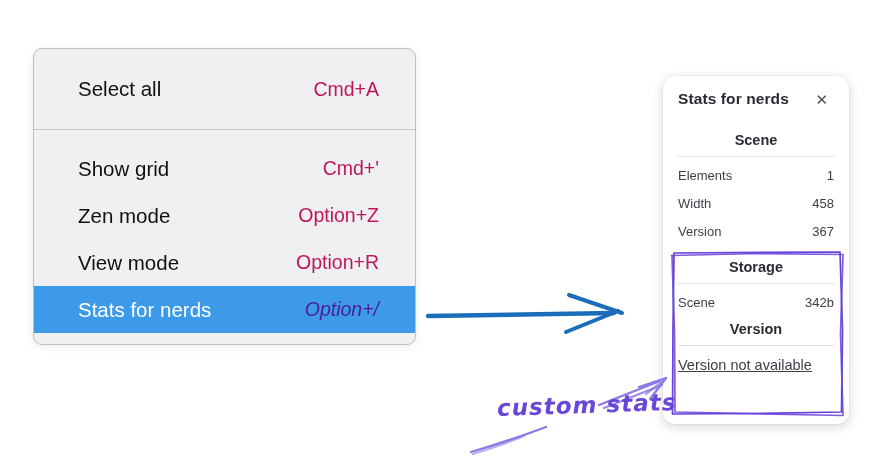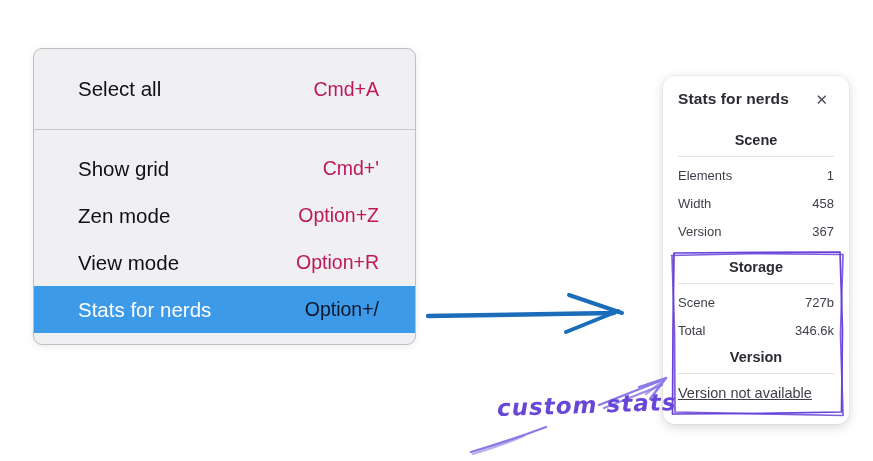--- a/index.html
+++ b/index.html
@@ -27,21 +27,21 @@
   .menu-section-main { padding:15px 0 0; }
   .menu-item {
     height:48px; display:flex; align-items:center; justify-content:space-between;
     padding:0 36px 0 44px;
     font-size:20.5px; color:#111114;
     cursor:default;
   }
   .menu-section-main .menu-item { height:47px; }
   .menu-item .shortcut { color:#be185d; font-size:19.5px; }
   .menu-item.highlighted { background:#3d9ae9; color:#ffffff; }
-  .menu-item.highlighted .shortcut { color:#0f172a; }
+  .menu-item.highlighted .shortcut { color:#4c1d95;font-style:italic; }
 
   
   .panel {
     position:absolute; left:663px; top:76px; width:186px; height:348px;
     background:#ffffff;
     border-radius:12px;
     box-shadow:0 3px 12px rgba(0,0,0,.16), 0 0 0 1px rgba(0,0,0,.03);
     padding:13px 15px 12px;
     color:#3e3e48;
     z-index:1;
@@ -139,25 +139,21 @@
         <span>Version</span>
         <span>367</span>
       </div>
     </div>
 
     <div class="p-section sec-storage">
       <div class="p-heading">Storage</div>
       <hr class="p-divider">
       <div class="p-row">
         <span>Scene</span>
-        <span>727b</span>
-      </div>
-      <div class="p-row">
-        <span>Total</span>
-        <span>346.6k</span>
+        <span>342b</span>
       </div>
     </div>
 
     <div class="p-section sec-version">
       <div class="p-heading">Version</div>
       <hr class="p-divider">
       <div class="p-note">Version not available</div>
     </div>
   </div>
 

